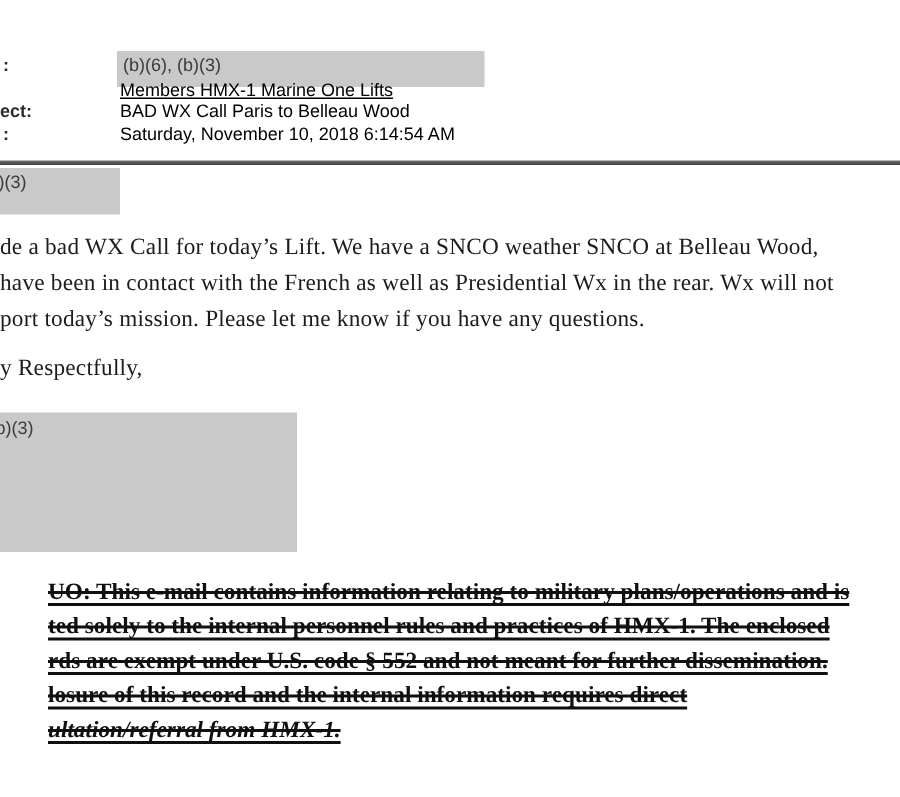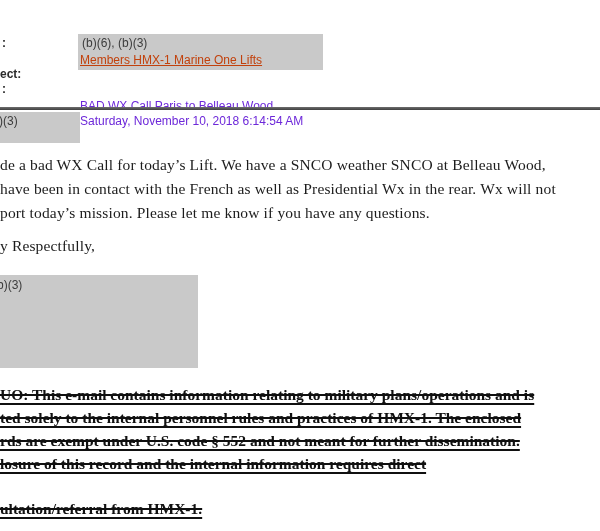--- a/index.html
+++ b/index.html
@@ -22,37 +22,36 @@
   .hdr-label {
     font-family: "Liberation Sans", sans-serif;
     font-size: 12px;
     font-weight: bold;
     color: #2b2b2b;
     white-space: nowrap;
   }
   .hdr-value {
     font-family: "Liberation Sans", sans-serif;
     font-size: 12px;
-    color: #6d28d9;
+    color: #000000;
     white-space: nowrap;
-    margin-top: 32px;
   }
   .redaction {
     background: #c9c9c9;
     box-sizing: border-box;
     font-family: "Liberation Sans", sans-serif;
     font-size: 12px;
     color: #3c3c3c;
     white-space: nowrap;
     overflow: hidden;
   }
   .to-link {
     font-family: "Liberation Sans", sans-serif;
     font-size: 12px;
-    color: #c2410c;
+    color: #000000;
     text-decoration: underline;
     white-space: nowrap;
     cursor: pointer;
   }
   .divider {
     left: 0;
     width: 600px;
     height: 3px;
     background: linear-gradient(#6e6e6e, #3f3f3f);
   }
@@ -69,30 +68,31 @@
   
   .strike-line {
     font-family: "Liberation Serif", serif;
     font-size: 15.5px;
     font-weight: bold;
     color: #101010;
     white-space: nowrap;
     text-decoration-line: underline line-through;
     text-decoration-thickness: 2px;
     text-underline-offset: 3px;
+    padding-left: 32px;
   }
 </style>
 </head>
 <body>
 
 <div id="page">
 
   <div class="abs hdr-label" style="left:2px; top:36px;">:</div>
 
-  <div class="abs redaction" style="left:78px; top:34px; width:245px; height:36px; padding:2px 0 0 4px;">
+  <div class="abs redaction" style="left:78px; top:34px; width:245px; height:24px; padding:2px 0 0 4px;">
     <span>(b)(6), (b)(3)</span>
   </div>
 
   <a class="abs to-link" style="left:80px; top:53px;">Members HMX-1 Marine One Lifts</a>
 
   <div class="abs hdr-label" style="left:0px; top:67px;">ect:</div>
 
   <div class="abs hdr-value" style="left:80px; top:67px;">BAD WX Call Paris to Belleau Wood</div>
 
   <div class="abs hdr-label" style="left:2px; top:82px;">:</div>
@@ -112,15 +112,15 @@
   <div class="abs body-line" style="left:0px; top:237px;">y Respectfully,</div>
 
   <div class="abs redaction" style="left:-30px; top:275px; width:228px; height:93px; padding:3px 0 0 27px;">
     <span>b)(3)</span>
   </div>
 
   <div class="abs strike-line" style="left:0px; top:386px;">UO: This e-mail contains information relating to military plans/operations and is</div>
   <div class="abs strike-line" style="left:0px; top:409px;">ted solely to the internal personnel rules and practices of HMX-1.  The enclosed</div>
   <div class="abs strike-line" style="left:0px; top:432px;">rds are exempt under U.S. code § 552 and not meant for further dissemination.</div>
   <div class="abs strike-line" style="left:0px; top:455px;">losure of this record and the internal information requires direct</div>
-  <div class="abs strike-line" style="left:0px; top:500px;">ultation/referral from HMX-1.</div>
+  <div class="abs strike-line" style="left:0px; top:478px;font-style:italic;">ultation/referral from HMX-1.</div>
 
 </div>
 
 </body></html>

